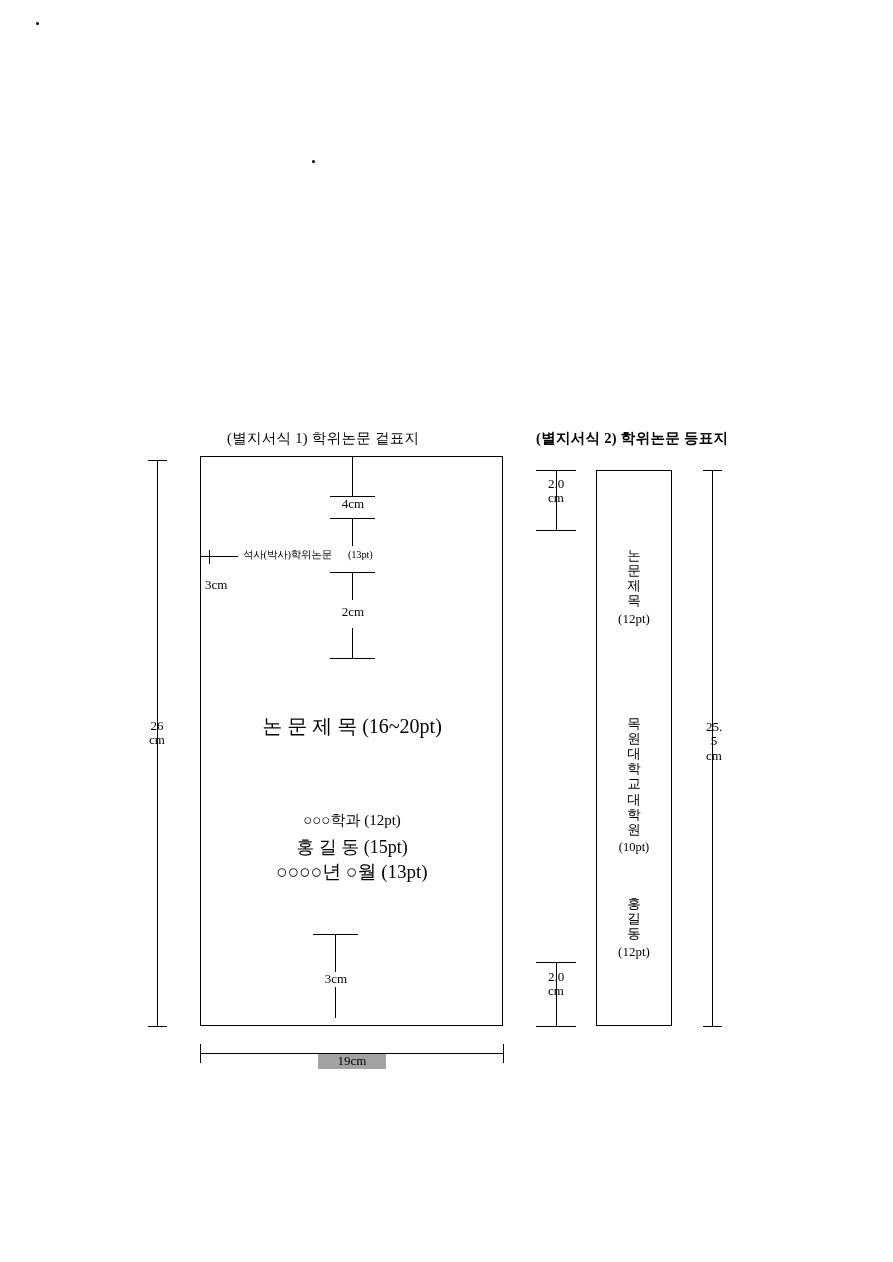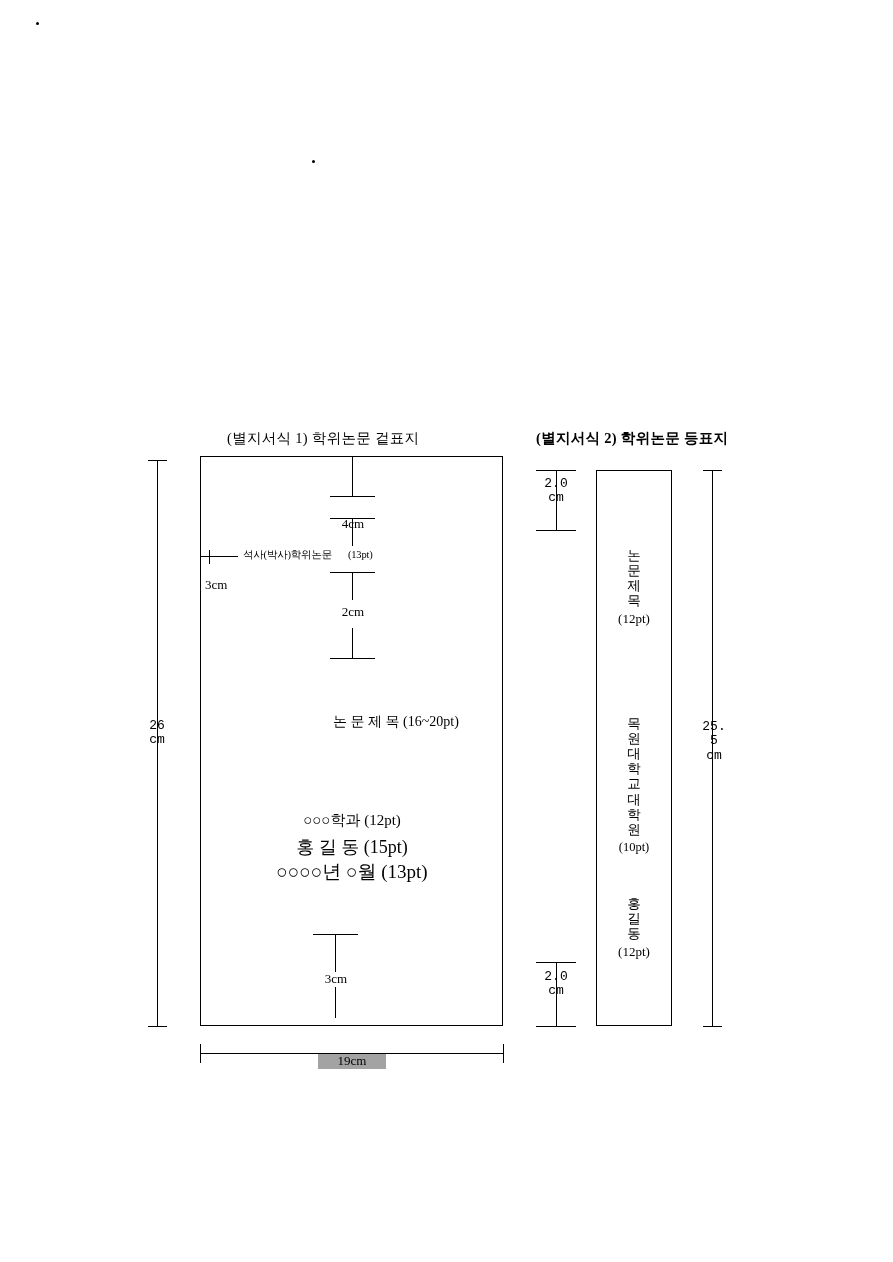--- a/index.html
+++ b/index.html
@@ -85,21 +85,20 @@
   }
   .vtext span {
     display: block;
   }
   .dim-stack {
     position: absolute;
     font-size: 13px;
     text-align: center;
     line-height: 1.1;
     width: 34px;
-    font-family: Liberation Mono, monospace;
   }
   .dim-stack span { display: block; }
 </style>
 </head>
 <body>
 
 <div class="page">
 
   <div class="dot" style="left:36px; top:22px;"></div>
   <div class="dot" style="left:312px; top:160px;"></div>
@@ -116,40 +115,40 @@
     <span>cm</span>
   </div>
 
   <div class="hline" style="left:200px; top:1053px; width:303px;"></div>
   <div class="vline" style="left:200px; top:1044px; height:19px;"></div>
   <div class="vline" style="left:503px; top:1044px; height:19px;"></div>
   <div class="lbl center" style="left:318px; top:1054px; width:68px; background:#a3a3a3;">19cm</div>
 
   <div class="vline" style="left:352px; top:456px; height:40px;"></div>
   <div class="hline" style="left:330px; top:496px; width:45px;"></div>
-  <div class="lbl center" style="left:330px; top:497px; width:46px;margin-top:20px;">4cm</div>
+  <div class="lbl center" style="left:330px; top:497px; width:46px;">4cm</div>
 
   <div class="vline" style="left:352px; top:518px; height:28px;"></div>
   <div class="hline" style="left:330px; top:518px; width:45px;"></div>
 
   <div class="lbl small-note" style="left:243px; top:549px;">석사(박사)학위논문</div>
   <div class="lbl small-note" style="left:348px; top:549px;">(13pt)</div>
 
   <div class="hline" style="left:200px; top:556px; width:38px;"></div>
   <div class="vline" style="left:209px; top:550px; height:14px;"></div>
   <div class="lbl" style="left:205px; top:578px;">3cm</div>
 
   <div class="hline" style="left:330px; top:572px; width:45px;"></div>
   <div class="vline" style="left:352px; top:572px; height:28px;"></div>
 
   <div class="lbl center" style="left:330px; top:605px; width:46px;">2cm</div>
   <div class="vline" style="left:352px; top:628px; height:30px;"></div>
   <div class="hline" style="left:330px; top:658px; width:45px;"></div>
 
-  <div class="cover-text" style="left:202px; top:712px; font-size:14px;margin-left:44px;">논 문 제 목 (16~20pt)</div>
+  <div class="cover-text" style="left:202px; top:712px; font-size:20px;">논 문 제 목 (16~20pt)</div>
   <div class="cover-text" style="left:202px; top:810px; font-size:15px;">○○○학과 (12pt)</div>
   <div class="cover-text" style="left:202px; top:834px; font-size:18px;">홍 길 동 (15pt)</div>
   <div class="cover-text" style="left:202px; top:858px; font-size:19px;">○○○○년 ○월 (13pt)</div>
 
   <div class="hline" style="left:313px; top:934px; width:45px;"></div>
   <div class="vline" style="left:335px; top:934px; height:84px;"></div>
   <div class="lbl center" style="left:313px; top:972px; width:46px; background:#fff;">3cm</div>
 
   <div class="lbl caption" style="left:536px; top:430px;font-weight:bold;">(별지서식 2) 학위논문 등표지</div>
 

